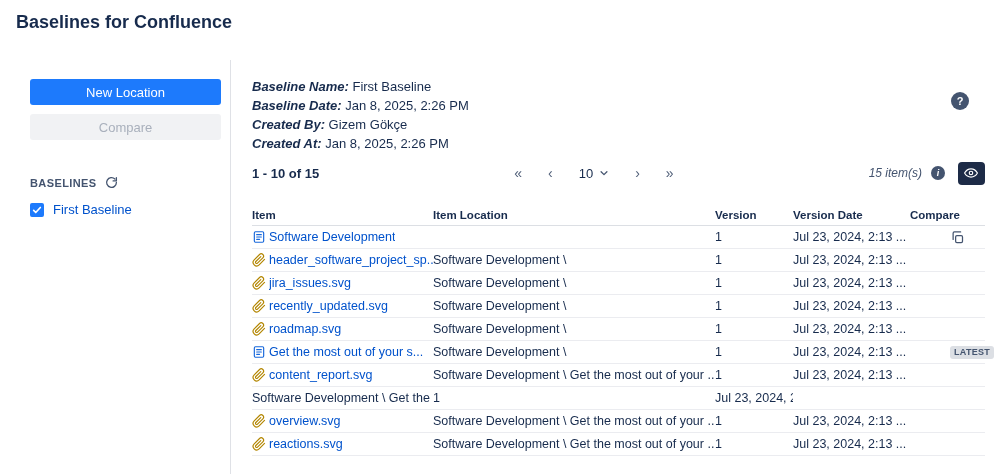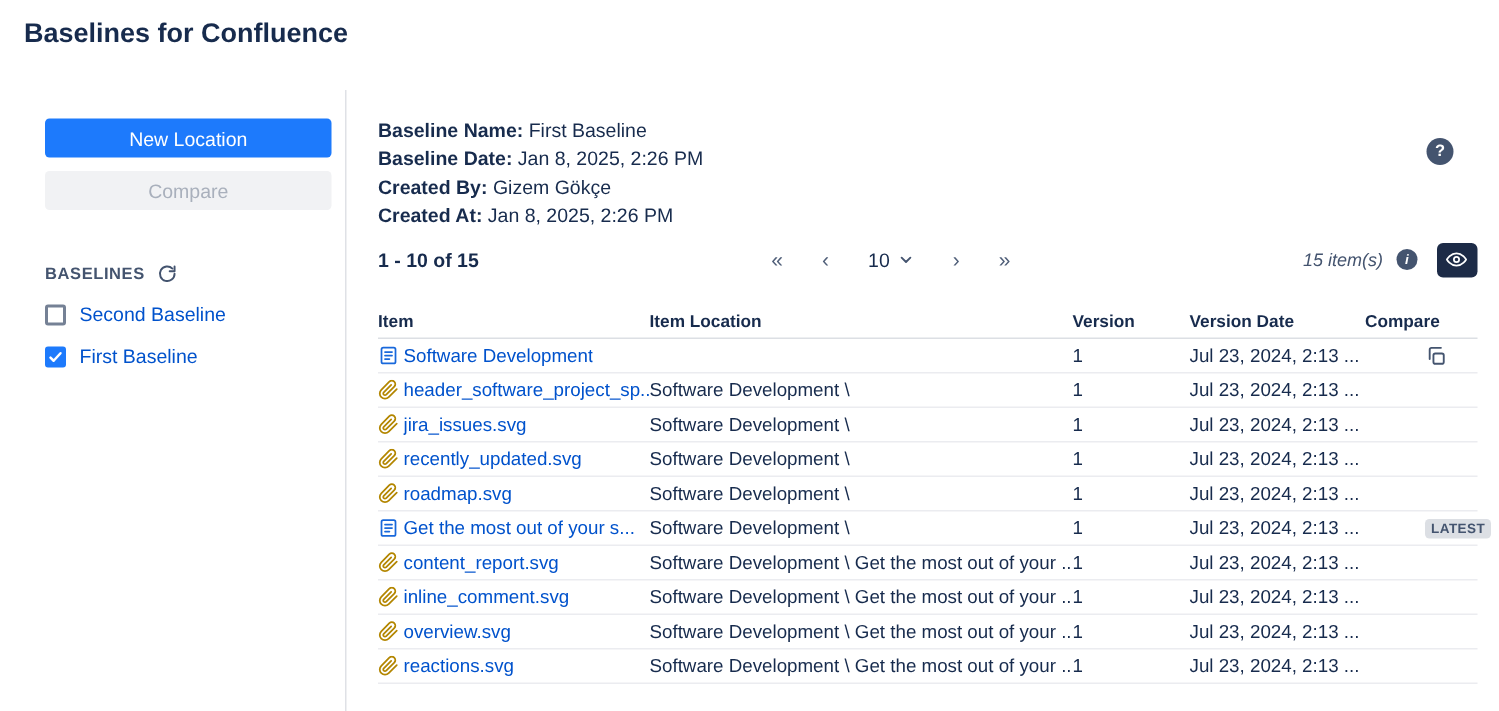--- a/index.html
+++ b/index.html
@@ -23,21 +23,21 @@
   .chk-row { display:flex; align-items:center; gap:9px; margin-top:13px; cursor:pointer; }
   .chk { width:14px; height:14px; border-radius:2px; flex:0 0 auto; display:flex; align-items:center; justify-content:center; }
   .chk.unchecked { border:2px solid #758195; background:#fff; }
   .chk.checked { background:#1D7AFC; border:2px solid #1D7AFC; }
   .chk svg { width:10px; height:10px; }
   .chk-label { color:#0052CC; font-size:13px; }
 
   
   .main { position:absolute; left:252px; top:80px; right:14px; }
   .detail-line { margin-bottom:6px; font-size:13px; line-height:13px; }
-  .detail-line b { font-weight:700; }
+  .detail-line b { font-weight:700;font-style:italic; }
 
   .help-btn { position:absolute; right:30px; top:92px; width:18px; height:18px; border-radius:50%;
     background:#44546F; color:#fff; display:flex; align-items:center; justify-content:center;
     font-size:11px; font-weight:700; cursor:pointer; }
 
   .toolbar { display:flex; align-items:center; justify-content:space-between; margin-top:10px; height:26px;gap:44px; }
   .range-text { font-weight:700; font-size:13px; color:#172B4D; }
   .pager { display:flex; align-items:center; gap:26px; color:#505F79; }
   .pager .pg-btn { font-size:14px; color:#505F79; cursor:pointer; line-height:1; user-select:none; }
   .page-size { display:flex; align-items:center; gap:6px; cursor:pointer; font-size:13px; color:#172B4D; }
@@ -75,24 +75,20 @@
   <button class="btn btn-disabled">Compare</button>
 
   <div class="baselines-head">
     <span class="baselines-label">BASELINES</span>
     <svg class="refresh-ic" viewBox="0 0 24 24" fill="none" stroke="#44546F" stroke-width="2.4" stroke-linecap="round" stroke-linejoin="round">
       <path d="M21 12a9 9 0 1 1-2.64-6.36"></path>
         <polyline points="21 3 21 9 15 9"></polyline>
     </svg>
   </div>
 
-  <div class="chk-row">
-    <span class="chk unchecked"></span>
-    <span class="chk-label">Second Baseline</span>
-  </div>
   <div class="chk-row">
     <span class="chk checked">
       <svg viewBox="0 0 24 24" fill="none" stroke="#fff" stroke-width="4" stroke-linecap="round" stroke-linejoin="round">
           <polyline points="4 13 9 18 20 6"></polyline>
         </svg>
     </span>
     <span class="chk-label">First Baseline</span>
   </div>
 </div>
 
@@ -274,27 +270,20 @@
     <span class="cell-loc">Software Development \ Get the most out of your ...</span>
     <span class="cell-ver">1</span>
     <span class="cell-date">Jul 23, 2024, 2:13 ...</span>
     <span class="cell-cmp">
       
       
     </span>
   </div>
 
   <div class="t-row">
-    <span class="cell-item">
-
-      <svg viewBox="0 0 24 24" fill="none" stroke="#B38600" stroke-width="2" stroke-linecap="round" stroke-linejoin="round">
-        <path d="M21.44 11.05l-9.19 9.19a6 6 0 0 1-8.49-8.49l9.19-9.19a4 4 0 0 1 5.66 5.66l-9.2 9.19a2 2 0 0 1-2.83-2.83l8.49-8.48"></path>
-      </svg>
-      <span class="item-link">inline_comment.svg</span>
-    </span>
     <span class="cell-loc">Software Development \ Get the most out of your ...</span>
     <span class="cell-ver">1</span>
     <span class="cell-date">Jul 23, 2024, 2:13 ...</span>
     <span class="cell-cmp">
       
       
     </span>
   </div>
 
   <div class="t-row">

